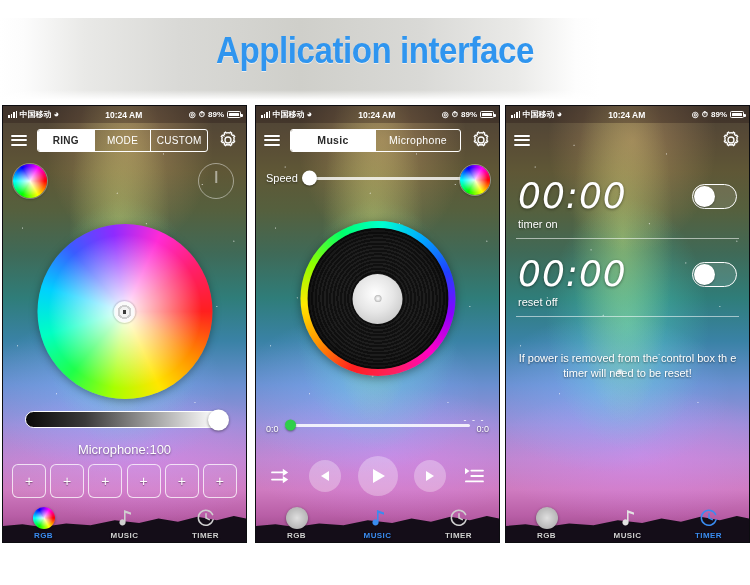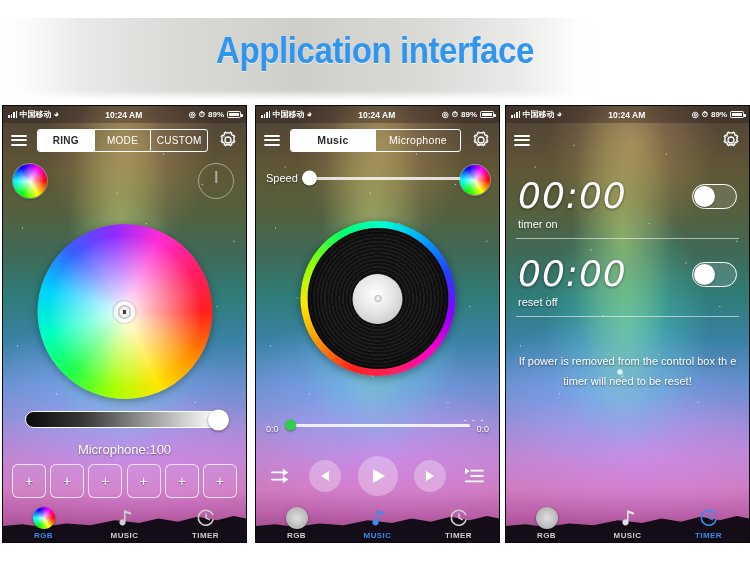--- a/index.html
+++ b/index.html
@@ -316,21 +316,21 @@
   }
   .timer-sub{color:#fff;font-size:11px;margin-top:2px;text-shadow:0 1px 2px rgba(0,0,0,.5);}
   .timer-rule{
     position:absolute;left:10px;width:calc(100% - 20px);height:1px;
     background:rgba(255,255,255,.55);
   }
   #rule1{top:132px;}
   #rule2{top:210px;}
   .warn{
     position:absolute;left:8px;top:245px;width:calc(100% - 16px);
-    color:#fff;font-size:11px;line-height:20px;text-align:center;
+    color:#fff;font-size:11px;line-height:15px;text-align:center;
     text-shadow:0 1px 2px rgba(0,0,0,.5);
   }
 
   
   .tabbar{
     position:absolute;left:0;bottom:0;width:100%;height:42px;
     display:flex;align-items:flex-end;justify-content:space-around;
     padding-bottom:2px;box-sizing:border-box;
   }
   .tab{display:flex;flex-direction:column;align-items:center;width:70px;cursor:pointer;}

